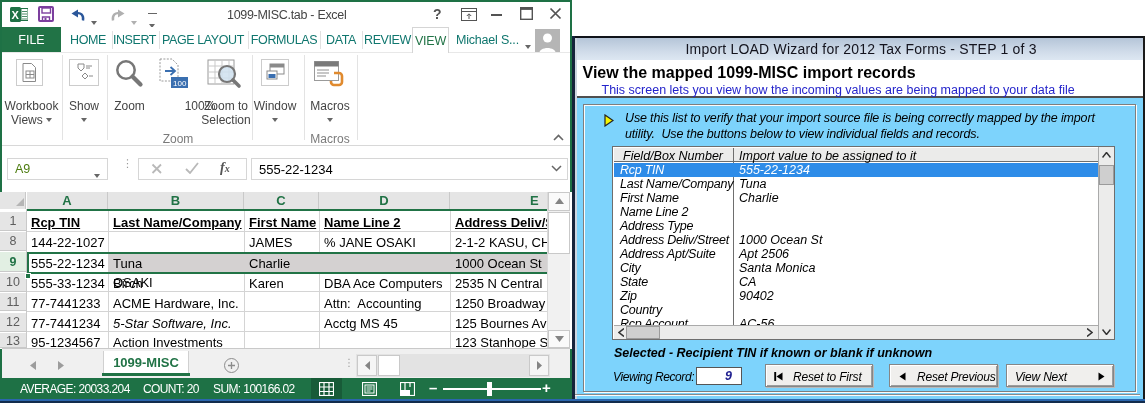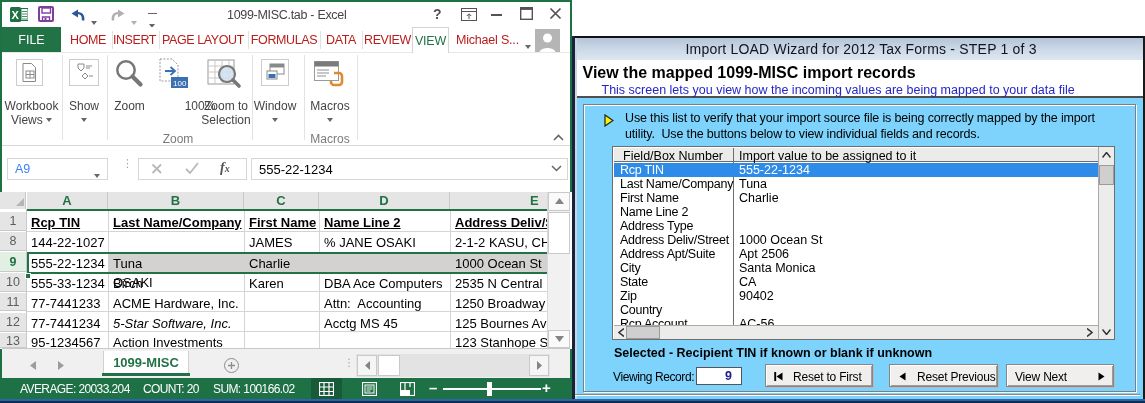--- a/index.html
+++ b/index.html
@@ -3,42 +3,42 @@
 *{margin:0;padding:0;box-sizing:border-box;}
 html,body{width:1145px;height:403px;overflow:hidden;font-family:"Liberation Sans",sans-serif;}
 .abs{position:absolute;}
 #stage{position:relative;width:1145px;height:403px;background:#fff;}
 
 #excel{position:absolute;left:0;top:0;width:572px;height:403px;background:#fff;}
 .greenborder{background:#1e7145;}
 #xtitle{position:absolute;left:2px;top:2px;width:568px;height:25px;background:#fff;}
 .wctl{position:absolute;color:#535353;}
 #tabs{position:absolute;left:2px;top:27px;width:568px;height:25px;background:#fff;}
-.rtab{position:absolute;top:0;height:25px;line-height:26px;font-size:12.5px;letter-spacing:-0.4px;color:#b91c1c;text-align:center;white-space:nowrap;}
+.rtab{position:absolute;top:0;height:25px;line-height:26px;font-size:12.5px;letter-spacing:-0.4px;color:#0f766e;text-align:center;white-space:nowrap;}
 .tsep{position:absolute;top:4px;height:18px;width:1px;background:#e1e1e1;}
 #ribbon{position:absolute;left:2px;top:52px;width:568px;height:94px;background:#fff;border-bottom:1px solid #d8d8d8;border-top:1px solid #e8e8e8;}
 .rlbl{position:absolute;font-size:12px;color:#444;text-align:center;line-height:14px;white-space:nowrap;}
 .rgl{position:absolute;top:79px;font-size:12px;color:#7a7a7a;text-align:center;white-space:nowrap;}
 .rsep{position:absolute;top:2px;height:85px;width:1px;background:#e3e3e3;}
 .icobox{position:absolute;border:1px solid #ccc;background:#fff;}
 .caret{display:inline-block;width:0;height:0;border-left:3.5px solid transparent;border-right:3.5px solid transparent;border-top:4px solid #666;vertical-align:2px;}
 #fbar{position:absolute;left:2px;top:150px;width:568px;height:36px;background:#fff;}
 .fbox{position:absolute;border:1px solid #d6d6d6;background:#fff;}
 #sheet{position:absolute;left:0px;top:192px;width:572px;height:157px;background:#fff;}
 .colhdr{position:absolute;top:0;height:17px;background:#e5e5e5;border-right:1px solid #c9c9c9;color:#217346;font-size:13px;font-weight:bold;text-align:center;line-height:18px;}
 .rowhdr{position:absolute;left:0;width:26px;background:#e5e5e5;border-bottom:1px solid #c9c9c9;color:#5d5d5d;font-size:12.5px;text-align:center;}
 .cell{position:absolute;font-size:13px;color:#000;line-height:19px;white-space:nowrap;overflow:hidden;padding-left:3px;}
 .gridv{position:absolute;width:1px;background:#d4d4d4;}
 .gridh{position:absolute;height:1px;background:#d4d4d4;}
 #tabstrip{position:absolute;left:2px;top:348px;width:568px;height:30px;background:#f0f0f0;border-top:1px solid #c9c9c9;}
 #sbar{position:absolute;left:2px;top:378px;width:568px;height:21px;background:#1e7145;color:#fff;font-size:12px;letter-spacing:-0.6px;}
 
 #dlg{position:absolute;left:572px;top:0;width:573px;height:403px;background:#7dd3fc;margin-top:36px;}
 .btn{position:absolute;background:#f0efed;border:1px solid #868686;box-shadow:inset 1px 1px 0 #ffffff,inset -1px -1px 0 #9d9d9d,1px 1px 0 #b9b9b9;font-size:12.5px;color:#000;text-align:center;white-space:nowrap;}
-#grpbox{position:absolute;left:11px;top:68px;width:553px;height:288px;border:1px solid #7e7e7e;box-shadow:1px 1px 0 #fbfbfb,inset 1px 1px 0 #fbfbfb;}
+#grpbox{position:absolute;left:11px;top:68px;width:553px;height:288px;border:1px solid #7e7e7e;box-shadow:1px 1px 0 #fbfbfb,inset 1px 1px 0 #fbfbfb;font-style:italic;}
 #list{position:absolute;left:28px;top:41px;width:503px;height:194px;background:#fff;border:1px solid #6e6e6e;}
 .lrow{position:absolute;left:1px;width:484px;height:14px;font-size:12.5px;line-height:14.5px;white-space:nowrap;}
 .lf{position:absolute;left:6px;letter-spacing:-0.25px;}
 .lv{position:absolute;left:125px;}
 .sb{background:#ececeb;}
 </style></head>
 <body>
 <div id="stage">
 
 <div id="excel">
@@ -167,21 +167,21 @@
     <div class="rlbl" style="left:306px;top:46px;width:44px;">Macros<br><span class="caret"></span></div>
     <div class="rgl" style="left:146px;width:60px;">Zoom</div>
     <div class="rgl" style="left:298px;width:60px;">Macros</div>
     <div class="rsep" style="left:355px;"></div>
     <svg class="abs" style="left:551px;top:81px;" width="11" height="7">
           <path d="M1 6 L5.5 1.5 L10 6" fill="none" stroke="#666" stroke-width="1.6"></path>
         </svg>
   </div>
 
   <div id="fbar">
-    <div class="fbox" style="left:5px;top:8px;width:101px;height:22px;font-size:12.5px;color:#3b82f6;line-height:21px;padding-left:7px;">A9</div>
+    <div class="fbox" style="left:5px;top:8px;width:101px;height:22px;font-size:12.5px;color:#4d7c0f;line-height:21px;padding-left:7px;">A9</div>
     <span class="abs" style="left:92px;top:16px;"><span class="caret"></span></span>
     <div class="abs" style="left:120px;top:10px;color:#9a9a9a;font-size:11px;line-height:6px;">⋮</div>
     <div class="fbox" style="left:136px;top:8px;width:109px;height:22px;"></div>
     <svg class="abs" style="left:149px;top:13px;" width="12" height="11">
           <path d="M1.5 1.5 L10 10 M10 1.5 L1.5 10" stroke="#b9b9b9" stroke-width="1.8"></path>
         </svg>
     <svg class="abs" style="left:183px;top:12px;" width="14" height="12">
           <path d="M1 7 L5 11 L13 1" fill="none" stroke="#b9b9b9" stroke-width="1.8"></path>
         </svg>
     <div class="abs" style="left:218px;top:10px;font-size:14px;color:#555;font-style:italic;font-family:'Liberation Serif',serif;font-weight:bold;">f<span style="font-size:10px;">x</span></div>

